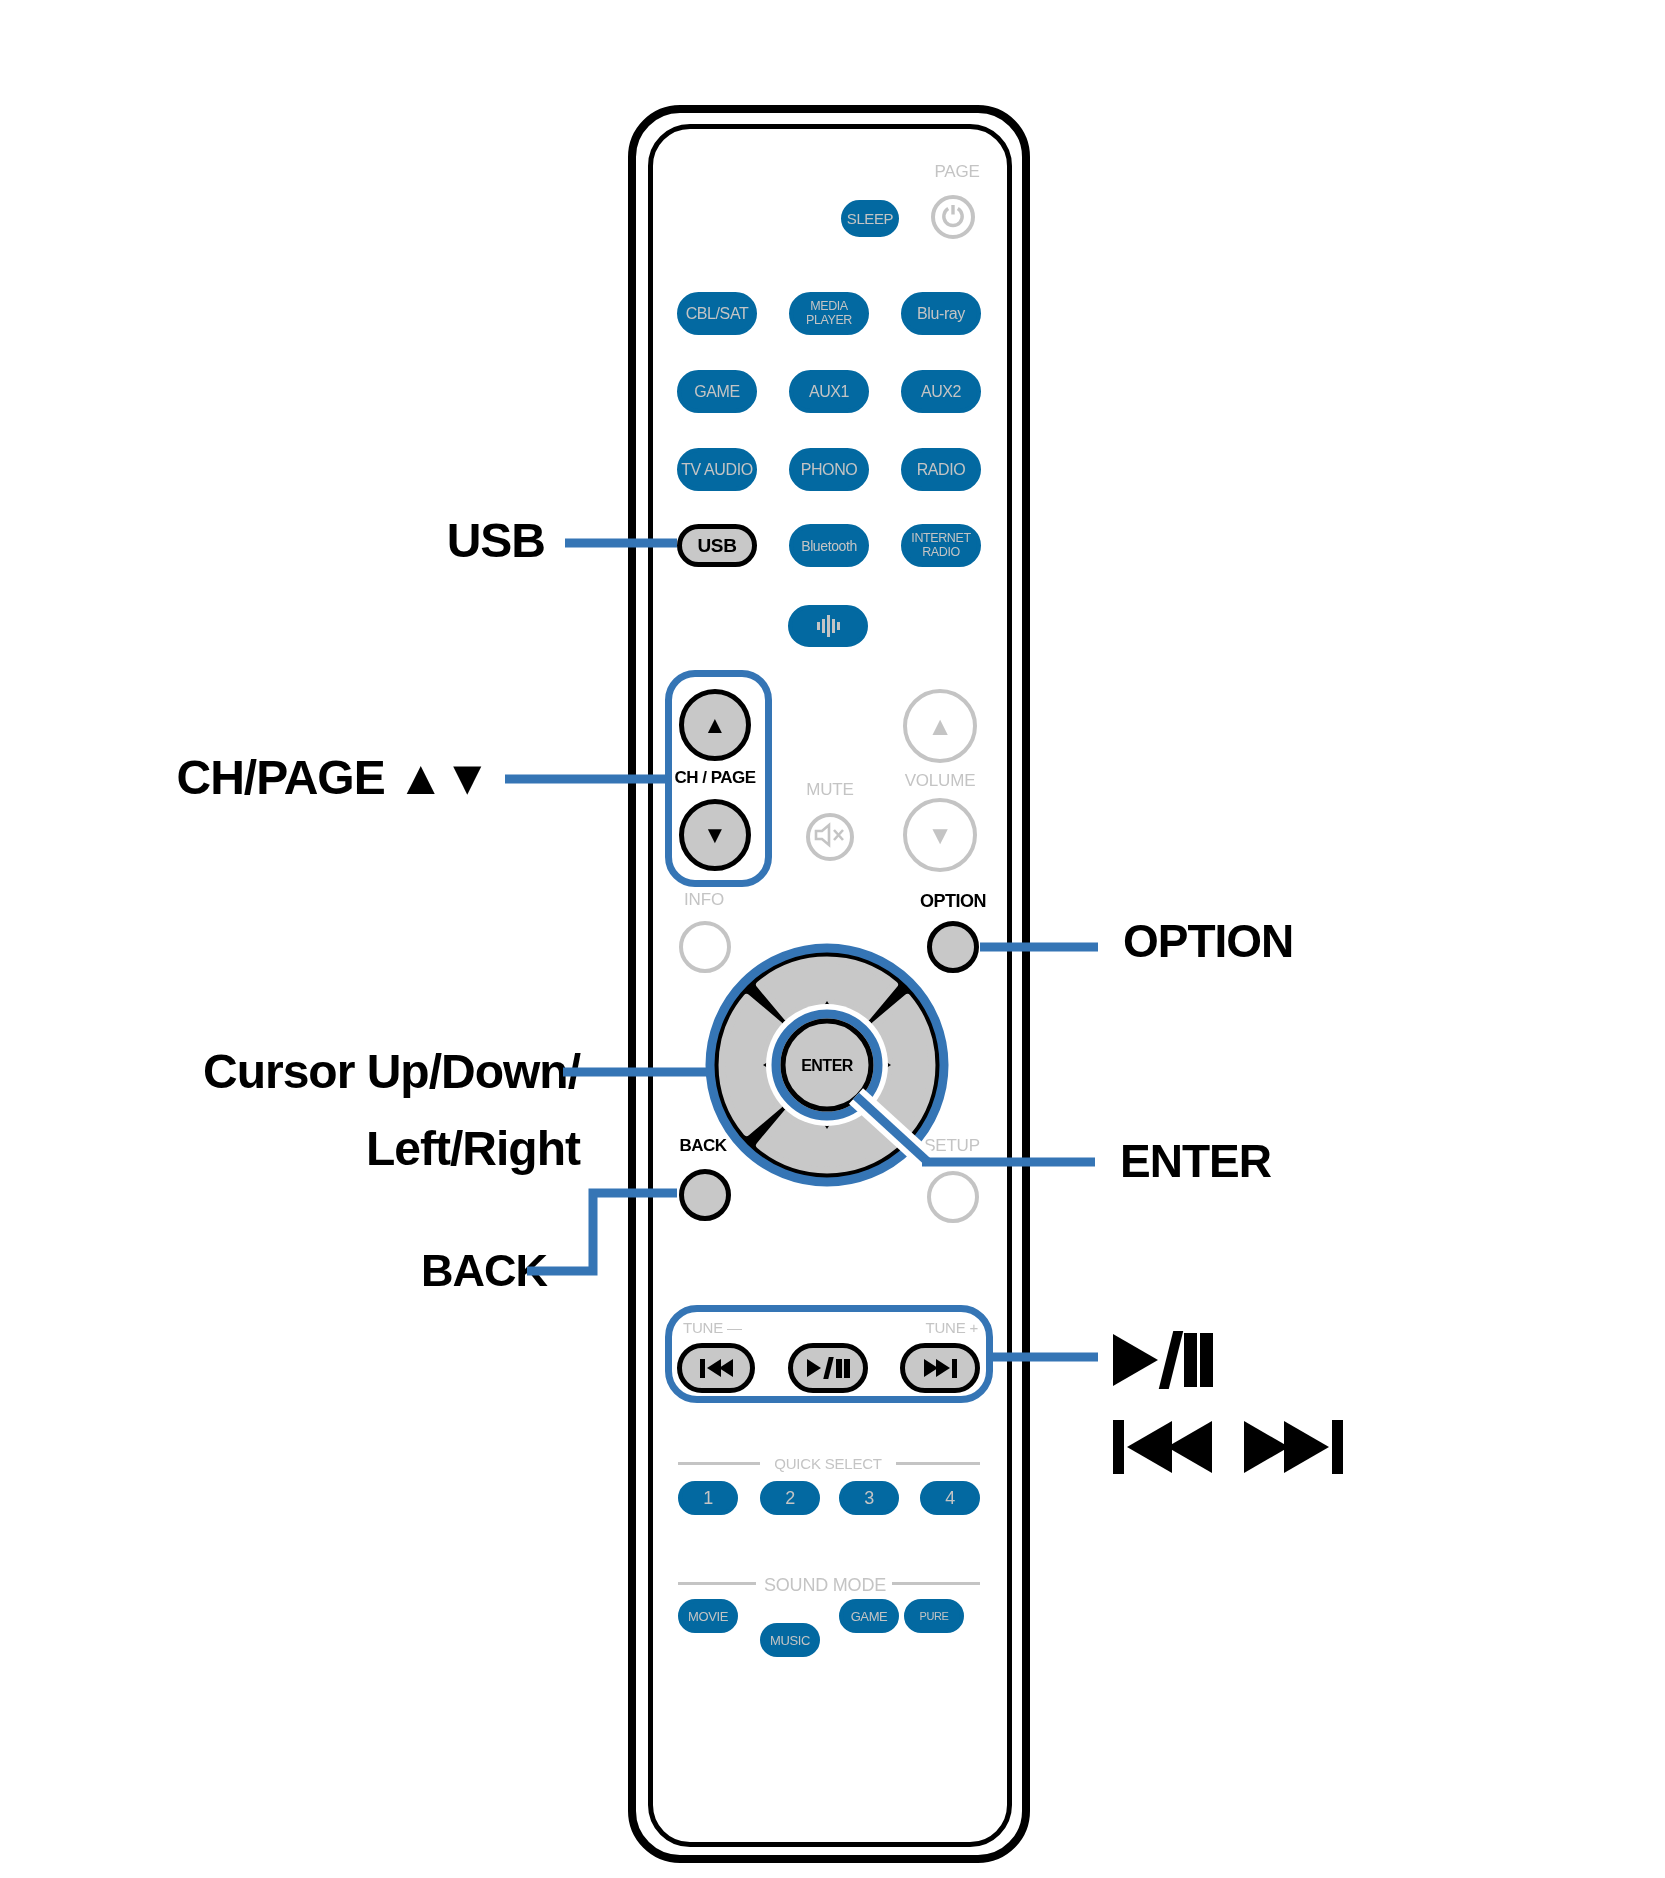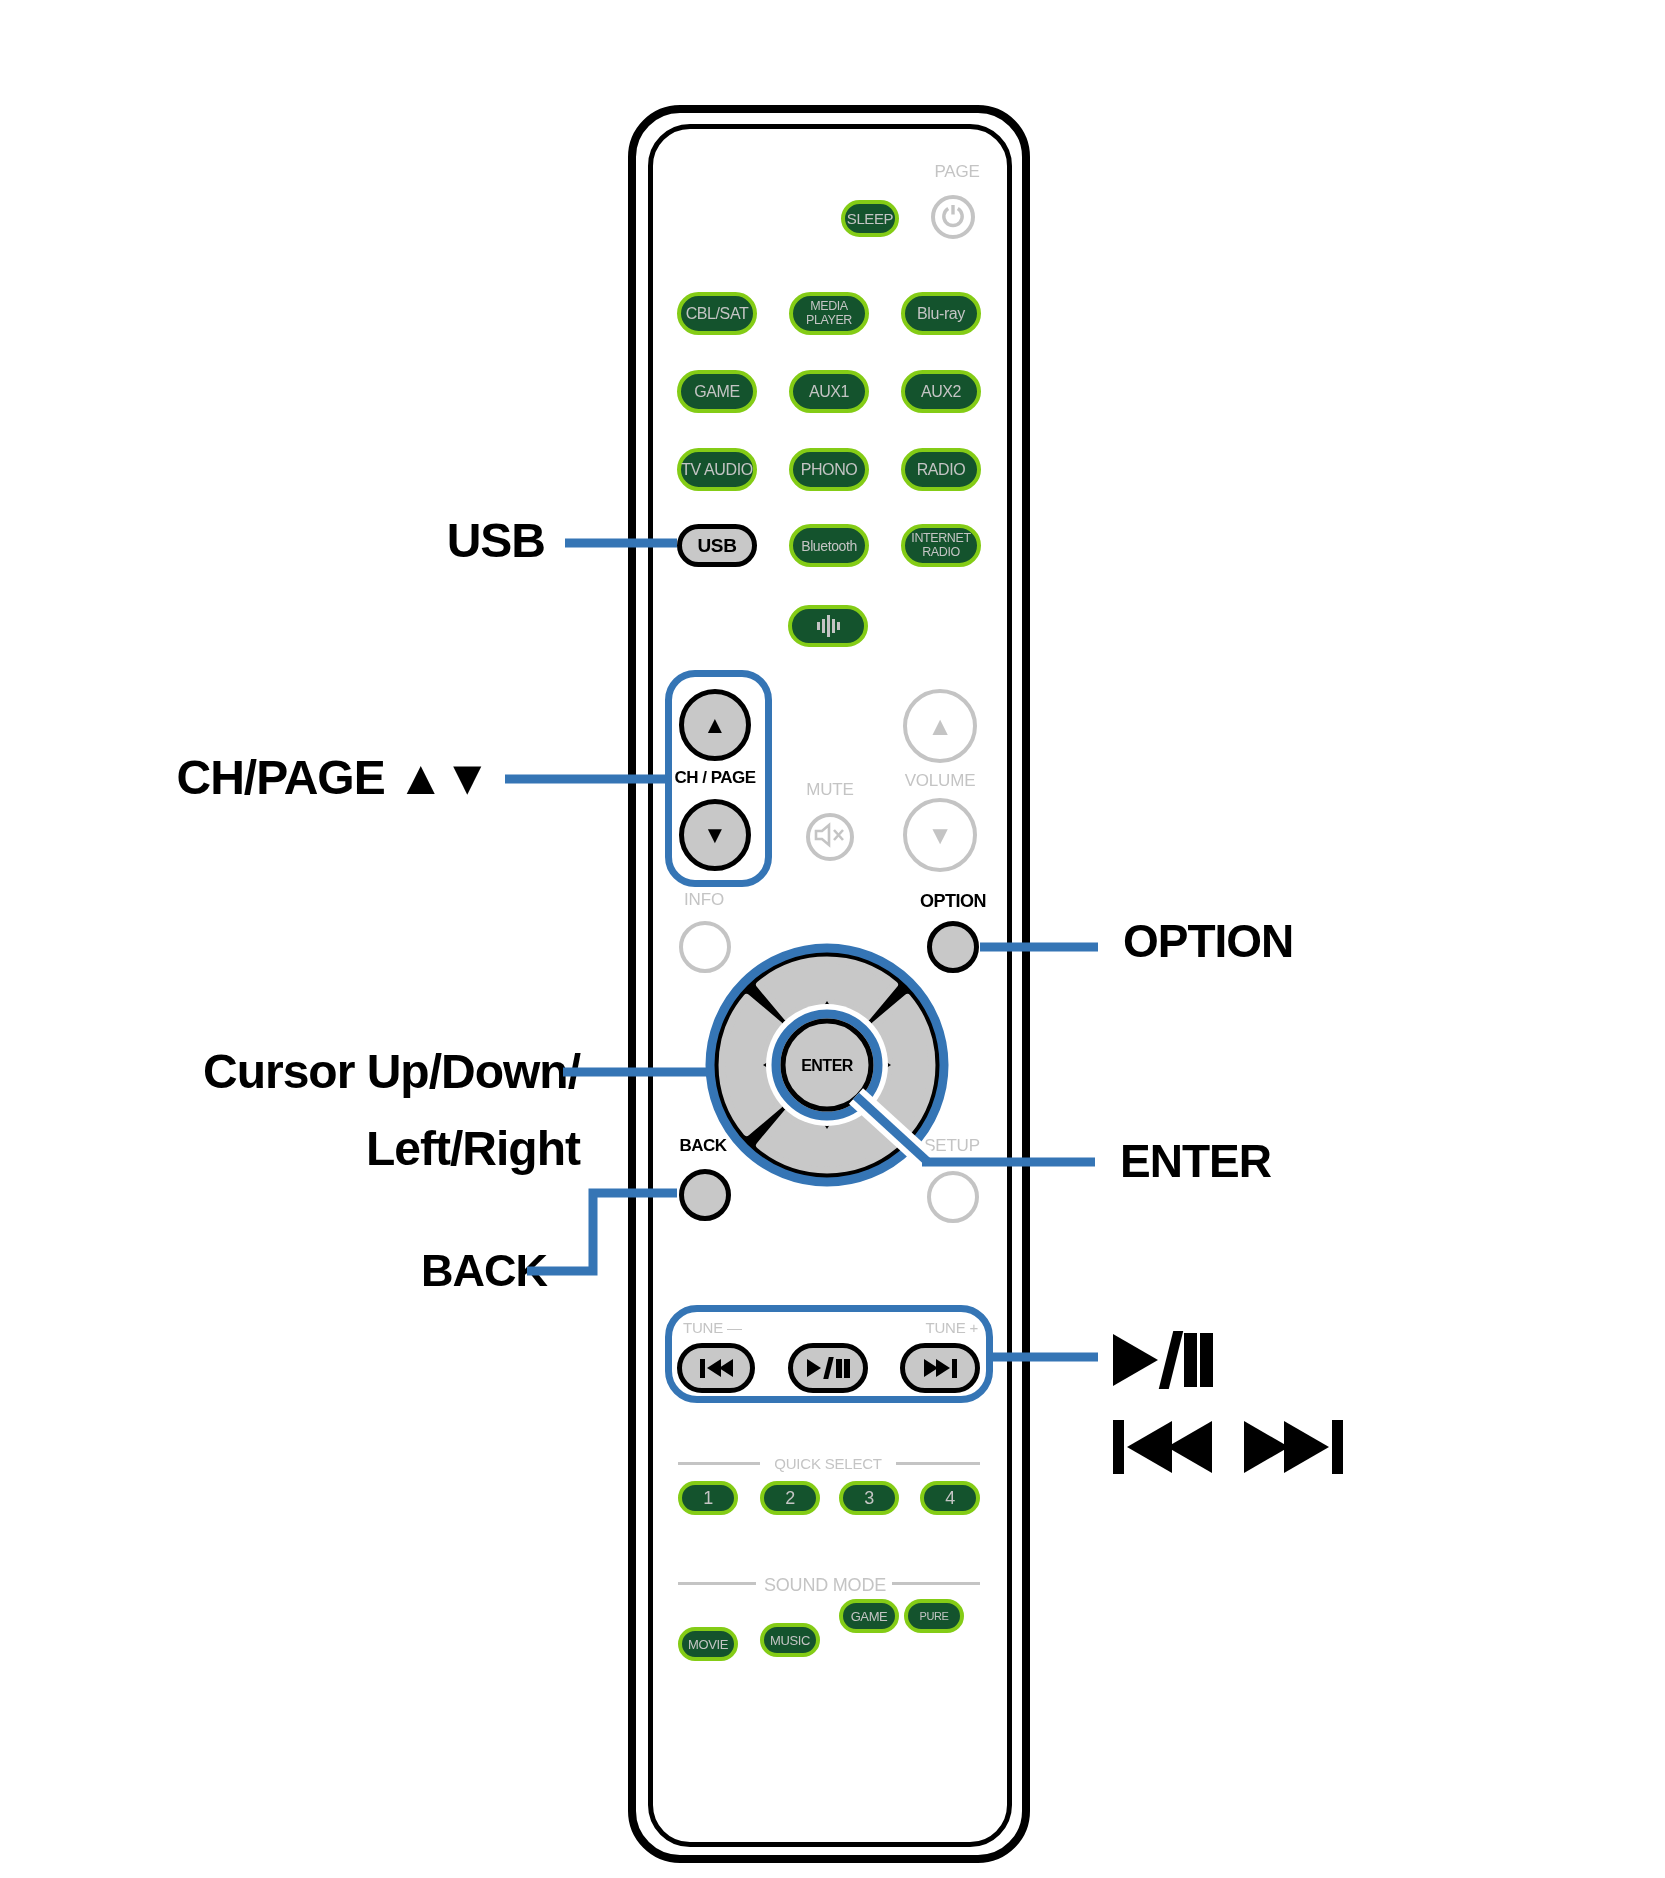--- a/index.html
+++ b/index.html
@@ -3,21 +3,21 @@
 <meta charset="utf-8">
 <style>
   html,body{margin:0;padding:0;background:#fff;}
   body{width:1665px;height:1878px;font-family:"Liberation Sans",sans-serif;}
   .stage{position:relative;width:1665px;height:1878px;background:#fff;overflow:hidden;}
   .abs{position:absolute;}
   
   .remote-outer{left:628px;top:105px;width:386px;height:1742px;border:8px solid #000;border-radius:52px;background:#fff;}
   .remote-inner{left:648px;top:124px;width:354px;height:1713px;border:5px solid #000;border-radius:42px;background:#fff;}
   
-  .pill{border:4px solid #84cc16;border-radius:24px;background:#14532d;color:#c4c4c4;
+  .pill{border:4px solid #0369a1;border-radius:24px;background:#0369a1;color:#c4c4c4;
         display:flex;align-items:center;justify-content:center;text-align:center;
         font-size:16px;letter-spacing:-0.4px;line-height:1;}
   .pill .two-line{white-space:pre-line;font-size:12.5px;line-height:1.05;}
   .circle{border:4px solid #c4c4c4;border-radius:50%;background:#fff;color:#c4c4c4;
         display:flex;align-items:center;justify-content:center;}
   .hl{border-color:#000;background:#c8c8c8;color:#000;border-width:5px;}
   .gray-label{color:#c4c4c4;font-size:17px;text-align:center;line-height:1;letter-spacing:-0.2px;}
   .black-label{color:#000;font-size:17px;font-weight:700;text-align:center;line-height:1;letter-spacing:-0.5px;}
   .callout{color:#000;font-weight:700;font-size:46px;line-height:1.1;letter-spacing:-1px;white-space:nowrap;}
   .r{text-align:right;}
@@ -216,21 +216,21 @@
   <div class="abs pill" style="left:839px;top:1481px;width:52px;height:26px;font-size:18px;">
       <span>3</span>
     </div>
   <div class="abs pill" style="left:920px;top:1481px;width:52px;height:26px;font-size:18px;">
       <span>4</span>
     </div>
 
   <div class="abs hline" style="left:678px;top:1582px;width:78px;"></div>
   <div class="abs gray-label" style="left:760px;top:1576px;width:130px;font-size:18px;">SOUND MODE</div>
   <div class="abs hline" style="left:892px;top:1582px;width:88px;"></div>
-  <div class="abs pill" style="left:678px;top:1599px;width:52px;height:26px;font-size:13px;margin-top:28px;">
+  <div class="abs pill" style="left:678px;top:1599px;width:52px;height:26px;font-size:13px;">
       <span>MOVIE</span>
     </div>
   <div class="abs pill" style="left:760px;top:1599px;width:52px;height:26px;font-size:13px;margin-top:24px;">
       <span>MUSIC</span>
     </div>
   <div class="abs pill" style="left:839px;top:1599px;width:52px;height:26px;font-size:13px;">
       <span>GAME</span>
     </div>
   <div class="abs pill" style="left:904px;top:1599px;width:52px;height:26px;font-size:11px;">
       <span>PURE</span>

